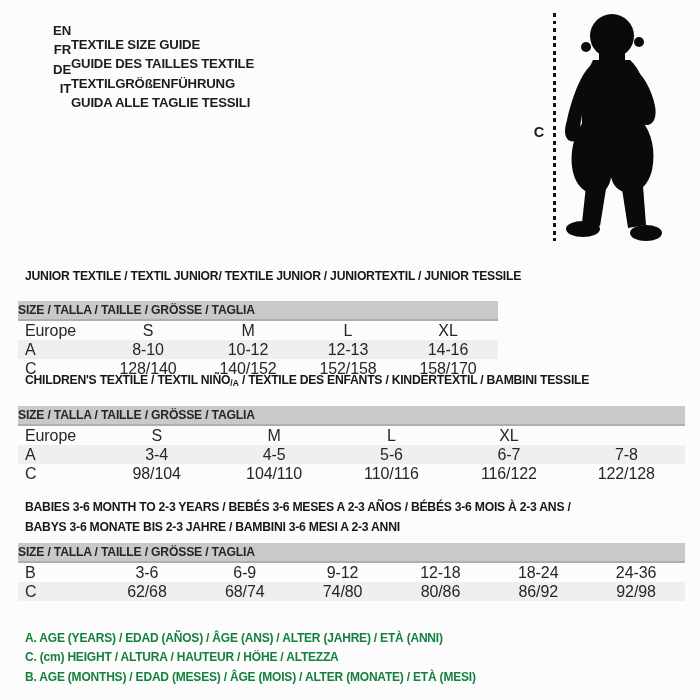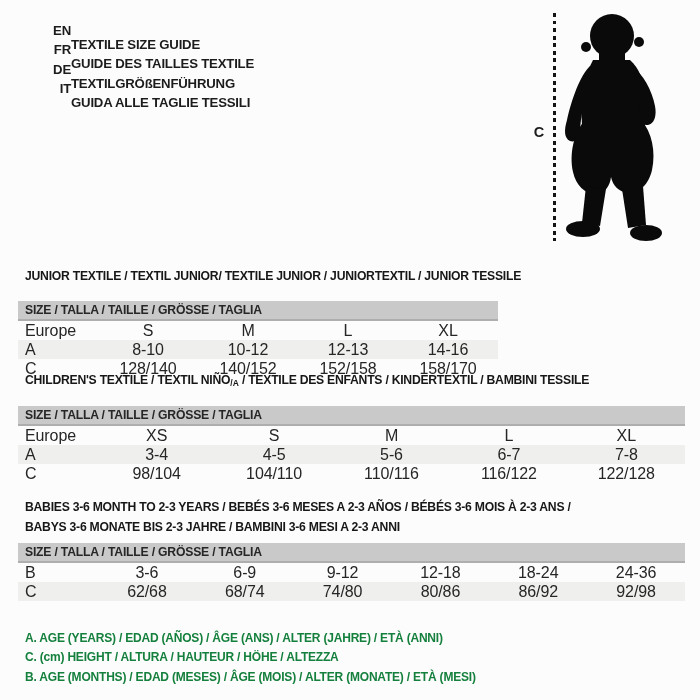--- a/index.html
+++ b/index.html
@@ -40,21 +40,21 @@
     font-weight:700; font-size:12.2px; line-height:14px;
     letter-spacing:-0.25px; white-space:nowrap; padding-left:7px; color:#171717;
   }
   .sec-babies .sec-title { line-height:20px; }
   .sec-title sub { font-size:8.5px; vertical-align:-2px; letter-spacing:0; }
 
   .size-bar {
     height:18px; line-height:18px;
     background:#c9c9c9; border-bottom:2px solid #aeaeae;
     font-weight:700; font-size:12.2px; letter-spacing:-0.2px;
-    padding-left:7px; color:#262626;
+    color:#262626;
   }
   .sec-junior   .size-bar { margin-top:18px; }
   .sec-children .size-bar { margin-top:16px; }
   .sec-babies   .size-bar { margin-top:6px; }
 
   .trow {
     display:grid; grid-template-columns:80px repeat(var(--n), 1fr);
     height:19px; line-height:19px;
     font-size:16px; color:#262626; letter-spacing:-0.1px;
   }
@@ -137,21 +137,20 @@
         </div>
       </div>
   </section>
 
   <section class="size-section sec-children">
     <div class="sec-title"><span>CHILDREN'S TEXTILE / TEXTIL NIÑO</span><sub>/A</sub><span> / TEXTILE DES ENFANTS / KINDERTEXTIL / BAMBINI TESSILE</span></div>
     <div class="size-bar">SIZE / TALLA / TAILLE / GRÖSSE / TAGLIA</div>
     <div class="trows" style="--n:5">
         <div class="trow">
           <div class="tlabel">Europe</div>
-          <div class="tcell">XS</div>
           <div class="tcell">S</div>
           <div class="tcell">M</div>
           <div class="tcell">L</div>
           <div class="tcell">XL</div>
         </div>
         <div class="trow shaded">
           <div class="tlabel">A</div>
           <div class="tcell">3-4</div>
           <div class="tcell">4-5</div>
           <div class="tcell">5-6</div>

